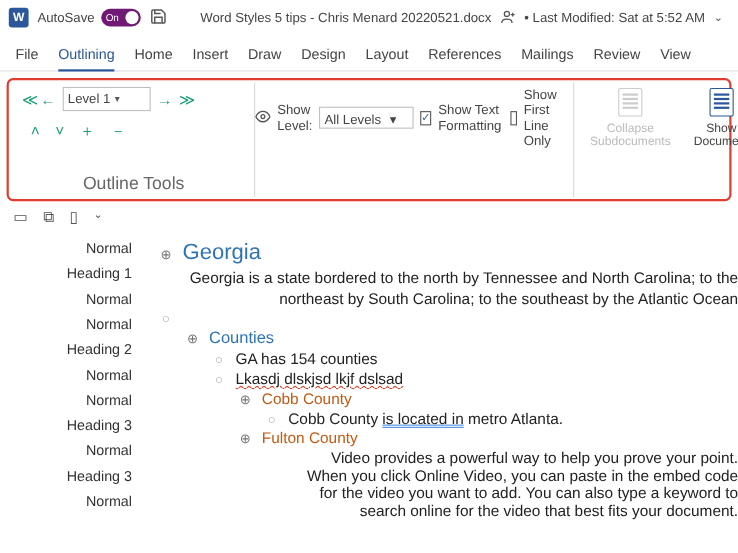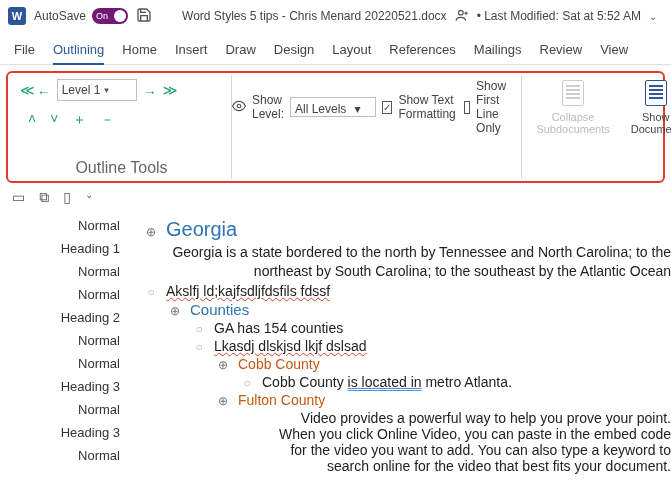--- a/index.html
+++ b/index.html
@@ -234,21 +234,20 @@
     <div class="line lvl0">
         <span class="bullet plus">⊕</span>
         <span class="h1">Georgia</span>
       </div>
     <div class="line lvl0">
         <span class="bullet" style="visibility:hidden">·</span>
         <div class="body-text wrap-text" style="padding-left:0">Georgia is a state bordered to the north by Tennessee and North Carolina; to the northeast by South Carolina; to the southeast by the Atlantic Ocean</div>
       </div>
     <div class="line lvl0">
         <span class="bullet minus">○</span>
-        <span class="body-text spell">Akslfj ld;kajfsdljfdsfils fdssf</span>
       </div>
 
     <div class="line lvl1">
         <span class="bullet plus">⊕</span>
         <span class="h2">Counties</span>
       </div>
     <div class="line lvl2">
         <span class="bullet minus">○</span>
         <span class="body-text">GA has 154 counties</span>
       </div>

